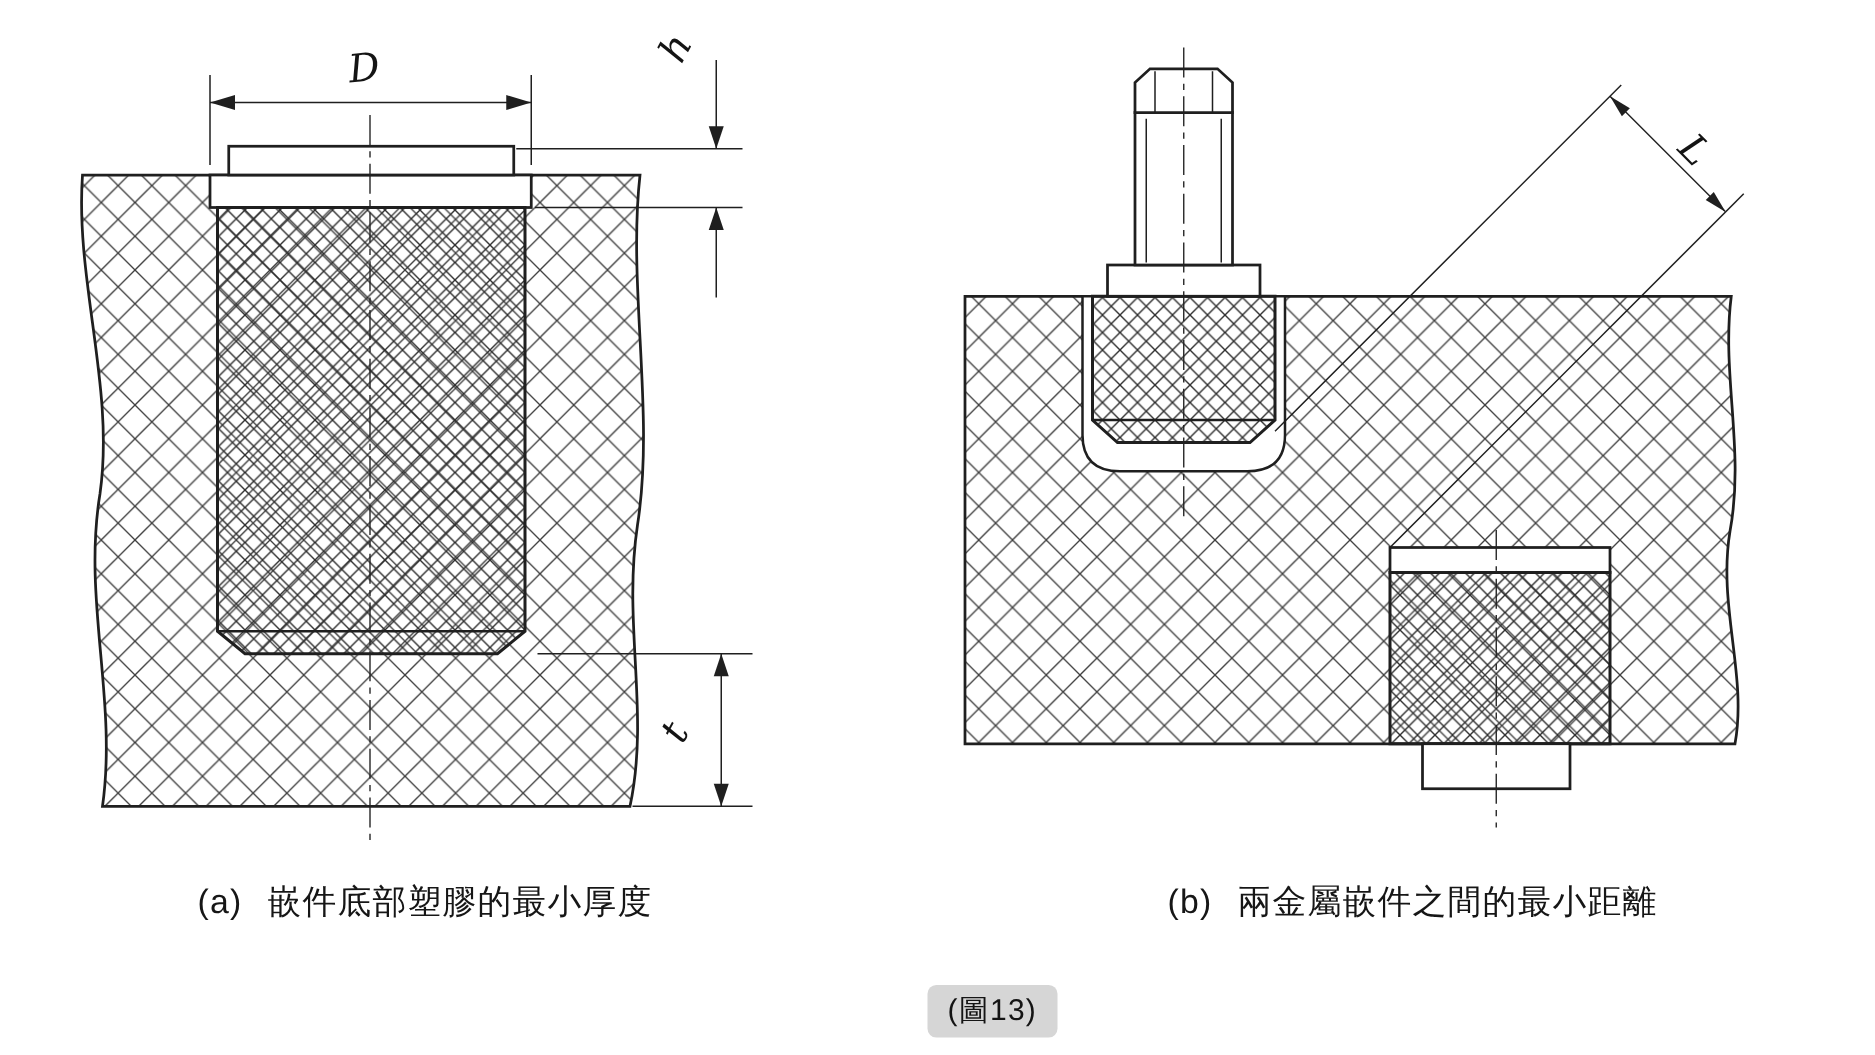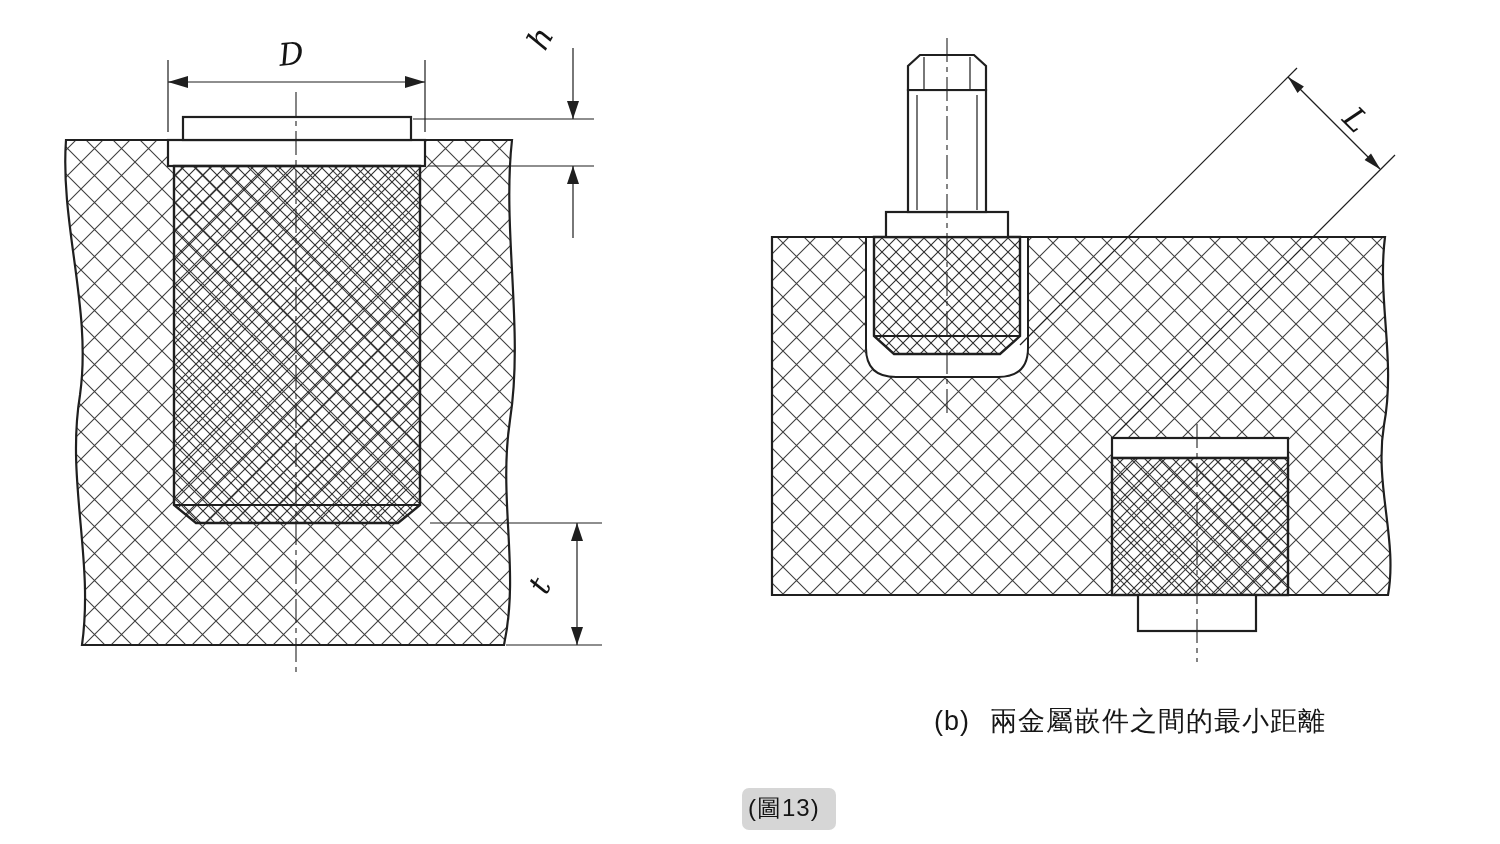--- a/index.html
+++ b/index.html
@@ -43,21 +43,21 @@
   #caption-a { left: 60px; width: 560px; }
   #caption-b { left: 840px; width: 580px; text-align: center; }
   .cap-gap { display: inline-block; width: 20px; }
   #figure-badge {
     position: absolute;
     left: 742px;
     top: 788px;
     background: #d6d6d6;
     color: #141414;
     font-size: 24px;
-    padding: 4px 16px 6px 6px;
+    padding: 4px 16px 6px 16px;
     border-radius: 7px;
     letter-spacing: 1px;
   }
 </style>
 </head>
 <body>
 
 <div id="page">
 
   <svg id="drawing-svg" width="1500" height="700" viewBox="0 0 1500 700">
@@ -146,19 +146,22 @@
         <path class="thinline" d="M 1020 345 L 1297 68"></path>
         <path class="thinline" d="M 1112 438 L 1395 155"></path>
         <path class="thinline" d="M 1288 77 L 1380 169"></path>
         <polygon class="arrow" points="1288,77 1303.9,86.5 1297.5,92.9"></polygon>
         <polygon class="arrow" points="1380.5,169.5 1371,153.6 1364.6,160"></polygon>
         <text class="dim-label" x="1341" y="120" transform="rotate(45,1341,120)">L</text>
       </g>
     </g>
   </svg>
 
+  <div id="caption-a" class="caption">
+    <span>(a)</span><span class="cap-gap"></span><span>嵌件底部塑膠的最小厚度</span>
+  </div>
   <div id="caption-b" class="caption">
     <span>(b)</span><span class="cap-gap"></span><span>兩金屬嵌件之間的最小距離</span>
   </div>
 
   <div id="figure-badge">(圖13)</div>
 
 </div>
 
 </body></html>

